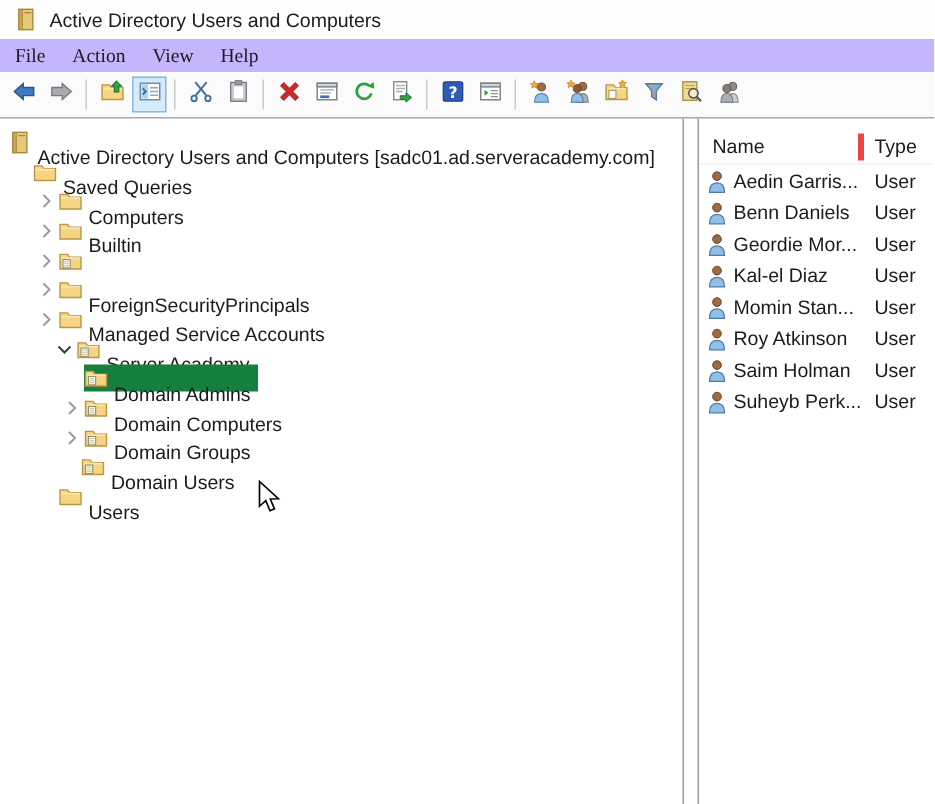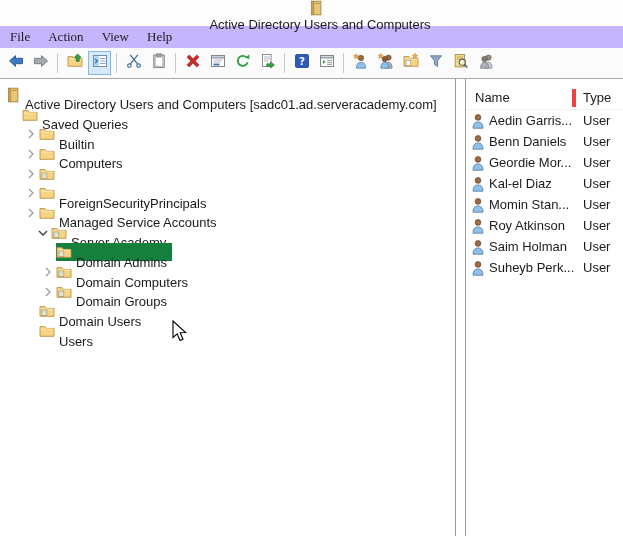--- a/index.html
+++ b/index.html
@@ -1,21 +1,21 @@
 <!DOCTYPE html>
 <html><head>
 <meta charset="utf-8">
 <style>
   html,body{margin:0;padding:0;}
   body{
     width:623px;height:536px;position:relative;overflow:hidden;
     background:#ffffff;font-family:"Liberation Sans",sans-serif;color:#1b1b1b;
     -webkit-font-smoothing:antialiased;
   }
-  .titlebar{height:26px;display:flex;align-items:center;padding-left:9px;background:#fdfdfd;flex-direction:column;}
+  .titlebar{height:26px;display:flex;align-items:center;padding-left:9px;background:#fdfdfd;}
   .titlebar .wicon{width:16px;height:17px;flex:none;}
   .titlebar .wtitle{font-size:13px;margin-left:8px;}
   .menubar{height:22px;display:flex;align-items:center;background:#c4b5fd;font-size:13px;padding-left:1px;font-family:Liberation Serif, serif;}
   .menu-item{padding:2px 9px;cursor:default;}
   .toolbar{height:30px;display:flex;align-items:center;background:#fbfbfb;border-bottom:1px solid #a6a8aa;padding-left:3px;}
   .tb{width:23px;height:24px;display:flex;align-items:center;justify-content:center;margin:0 1px;box-sizing:border-box;border:1px solid transparent;}
   .tb.active{background:#d5eafb;border:1px solid #84b9e2;}
   .tbsep{width:1px;height:20px;background:#c8cacc;margin:0 4px;flex:none;}
   .main{display:flex;height:457px;}
   .pane-left{width:456px;flex:none;border-right:1px solid #989ca0;box-sizing:border-box;padding-top:6px;overflow:hidden;}
@@ -220,37 +220,37 @@
             <path d="M6 4 L10 8 L6 12" fill="none" stroke="#9b9b9b" stroke-width="1.3"></path>
           </svg>
         </span>
        <span class="hl">
          <span class="ticon">
             <svg width="16" height="16" viewBox="0 0 16 16">
               <path d="M1 13.3 V3.6 H6 L7.4 5.4 H15 V13.3 Z" fill="#f5d483" stroke="#bd9344" stroke-width="0.9"></path>
               <path d="M1.8 6.1 H14.2" stroke="#fbe7ae" stroke-width="1.1"></path>
             </svg>
           </span>
+         <span class="tlabel">Computers</span>
+       </span>
+     </div>
+      <div class="trow" style="padding-left:22px">
+       <span class="chev">
+          <svg width="16" height="16" viewBox="0 0 16 16">
+            <path d="M6 4 L10 8 L6 12" fill="none" stroke="#9b9b9b" stroke-width="1.3"></path>
+          </svg>
+        </span>
+       <span class="hl">
+         <span class="ticon">
+            <svg width="16" height="16" viewBox="0 0 16 16">
+              <path d="M1 13.3 V3.6 H6 L7.4 5.4 H15 V13.3 Z" fill="#f5d483" stroke="#bd9344" stroke-width="0.9"></path>
+              <path d="M1.8 6.1 H14.2" stroke="#fbe7ae" stroke-width="1.1"></path>
+            </svg>
+          </span>
          <span class="tlabel">Builtin</span>
-       </span>
-     </div>
-      <div class="trow" style="padding-left:22px">
-       <span class="chev">
-          <svg width="16" height="16" viewBox="0 0 16 16">
-            <path d="M6 4 L10 8 L6 12" fill="none" stroke="#9b9b9b" stroke-width="1.3"></path>
-          </svg>
-        </span>
-       <span class="hl">
-         <span class="ticon">
-            <svg width="16" height="16" viewBox="0 0 16 16">
-              <path d="M1 13.3 V3.6 H6 L7.4 5.4 H15 V13.3 Z" fill="#f5d483" stroke="#bd9344" stroke-width="0.9"></path>
-              <path d="M1.8 6.1 H14.2" stroke="#fbe7ae" stroke-width="1.1"></path>
-            </svg>
-          </span>
-         <span class="tlabel">Computers</span>
        </span>
      </div>
       <div class="trow" style="padding-left:22px">
        <span class="chev">
           <svg width="16" height="16" viewBox="0 0 16 16">
             <path d="M6 4 L10 8 L6 12" fill="none" stroke="#9b9b9b" stroke-width="1.3"></path>
           </svg>
         </span>
        <span class="hl">
          <span class="ticon">
@@ -356,21 +356,21 @@
             <svg width="16" height="16" viewBox="0 0 16 16">
               <path d="M1 13.3 V3.6 H6 L7.4 5.4 H15 V13.3 Z" fill="#f5d483" stroke="#bd9344" stroke-width="0.9"></path>
               <path d="M1.8 6.1 H14.2" stroke="#fbe7ae" stroke-width="1.1"></path>
               <rect x="3" y="7" width="4.8" height="5.6" fill="#fdfcf5" stroke="#8e8e74" stroke-width="0.7"></rect>
               <path d="M3.8 8.4 H7 M3.8 9.8 H7 M3.8 11.2 H7" stroke="#b9b99a" stroke-width="0.6"></path>
             </svg>
           </span>
          <span class="tlabel">Domain Groups</span>
        </span>
      </div>
-      <div class="trow" style="padding-left:22px">
+      <div class="trow" style="padding-left:37px">
        <span class="chev"></span>
        <span class="hl">
          <span class="ticon">
             <svg width="16" height="16" viewBox="0 0 16 16">
               <path d="M1 13.3 V3.6 H6 L7.4 5.4 H15 V13.3 Z" fill="#f5d483" stroke="#bd9344" stroke-width="0.9"></path>
               <path d="M1.8 6.1 H14.2" stroke="#fbe7ae" stroke-width="1.1"></path>
               <rect x="3" y="7" width="4.8" height="5.6" fill="#fdfcf5" stroke="#8e8e74" stroke-width="0.7"></rect>
               <path d="M3.8 8.4 H7 M3.8 9.8 H7 M3.8 11.2 H7" stroke="#b9b99a" stroke-width="0.6"></path>
             </svg>
           </span>

